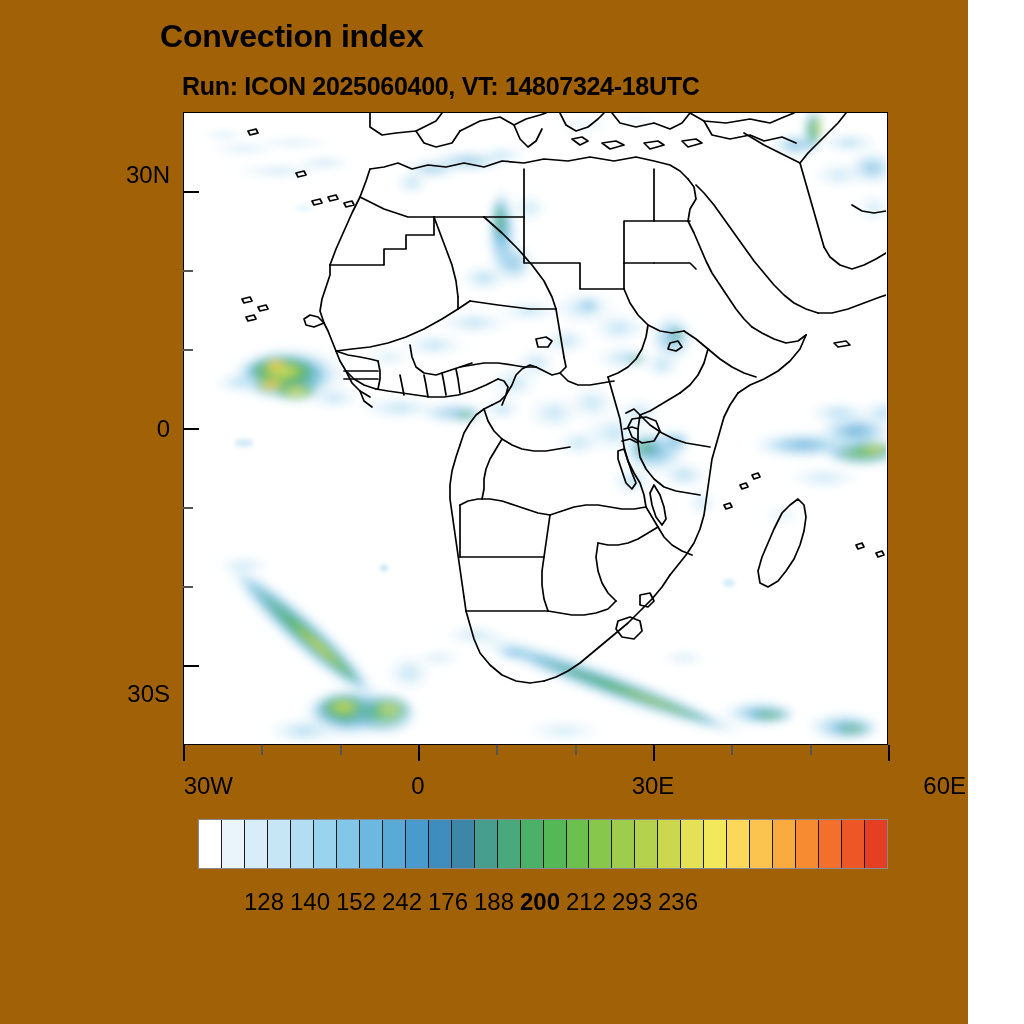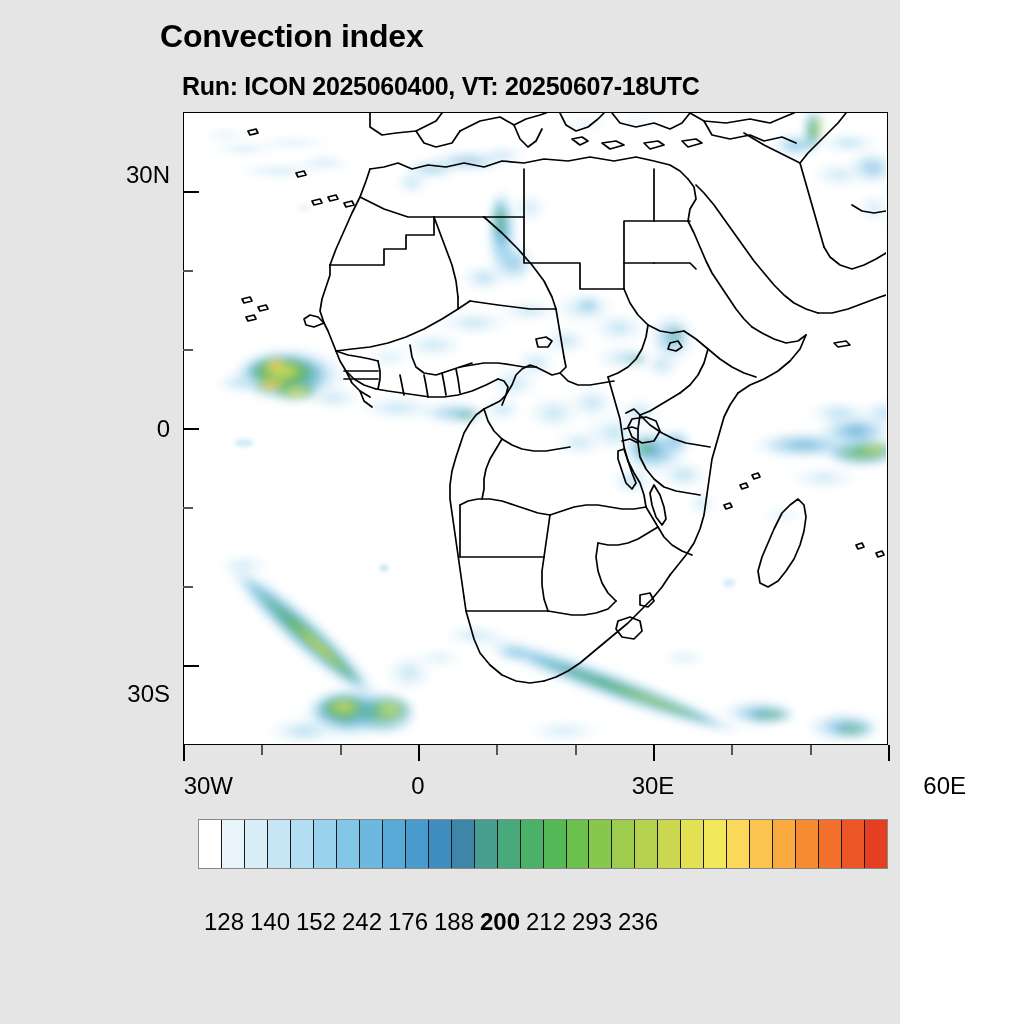--- a/index.html
+++ b/index.html
@@ -1,18 +1,18 @@
 <!DOCTYPE html>
 <html><head>
 <meta charset="utf-8">
 <style>
   html,body{margin:0;padding:0;background:#ffffff;}
   body{width:1024px;height:1024px;overflow:hidden;
        font-family:"Liberation Sans", sans-serif;-webkit-font-smoothing:antialiased;}
-  #root{position:relative;width:900px;height:1024px;background:#e5e5e5;}
+  #root{position:relative;width:968px;height:1024px;background:#a16207;}
 
   .title{position:absolute;left:160px;top:18px;font-size:32px;font-weight:bold;color:#000;
          letter-spacing:-0.2px;white-space:nowrap;}
   .subtitle{position:absolute;left:182px;top:72px;font-size:25px;font-weight:bold;color:#000;
             letter-spacing:-0.3px;white-space:nowrap;}
 
   
   #plot{position:absolute;left:183px;top:112px;width:705px;height:633px;
         border:1.6px solid #000;box-sizing:border-box;background:#fff;overflow:hidden;}
   #plot svg{display:block;}
@@ -25,29 +25,29 @@
   .tick.minor-x{height:10px;width:1.6px;background:#555;}
 
   .ylab{position:absolute;font-size:24px;color:#000;text-align:right;white-space:nowrap;}
   .xlab{position:absolute;font-size:24px;color:#000;text-align:center;white-space:nowrap;}
 
   
   #cbar{position:absolute;left:198px;top:819px;width:690px;height:50px;
         box-sizing:border-box;border:1.3px solid #8a8a8a;display:flex;background:#fff;}
   #cbar .cell{flex:1 1 0;height:100%;border-right:1.1px solid #1a1a1a;box-sizing:border-box;}
   #cbar .cell:last-child{border-right:none;}
-  .cblab{position:absolute;font-size:24px;color:#000;text-align:left;white-space:nowrap;top:908px;}
+  .cblab{position:absolute;font-size:24px;color:#000;text-align:right;white-space:nowrap;top:888px;}
 </style>
 </head>
 <body>
 
 <div id="root">
 
   <div class="title">Convection index</div>
-  <div class="subtitle">Run: ICON 2025060400,  VT: 20250607-18UTC</div>
+  <div class="subtitle">Run: ICON 2025060400,  VT: 14807324-18UTC</div>
 
   <div id="plot">
     <svg width="702" height="630" viewBox="0 0 702 630" xmlns="http://www.w3.org/2000/svg">
       <defs>
 
         <radialGradient id="gB" cx="50%" cy="50%" r="50%">
           <stop offset="0%" stop-color="#4a9bcd" stop-opacity="0.95"></stop>
           <stop offset="45%" stop-color="#82c6e8" stop-opacity="0.75"></stop>
           <stop offset="100%" stop-color="#d7edf8" stop-opacity="0"></stop>
         </radialGradient>

